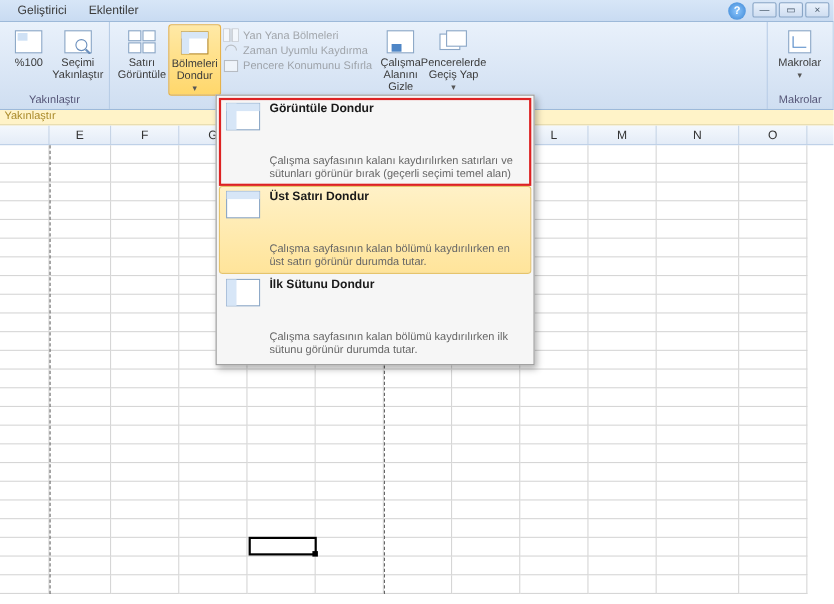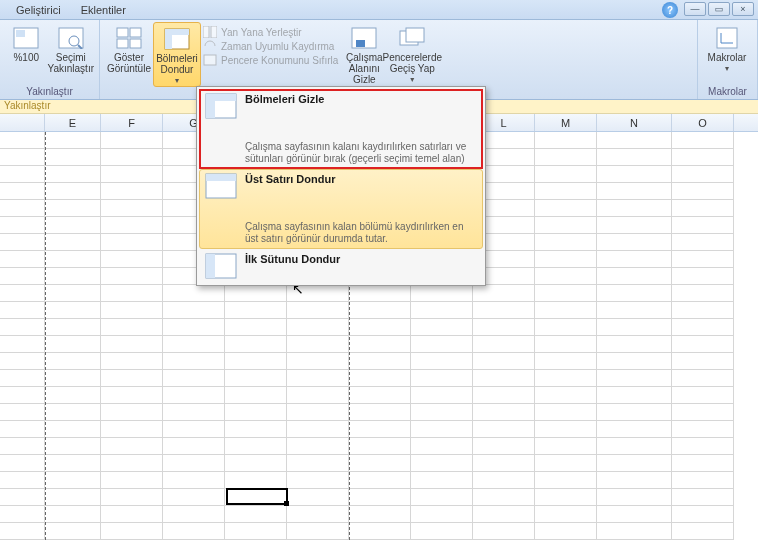--- a/index.html
+++ b/index.html
@@ -103,21 +103,21 @@
     <div class="group-body">
       <div class="big-btn">
         <div class="big-ico">
             <svg width="26" height="22">
               <rect x="1" y="1" width="11" height="9" fill="#fff" stroke="#8aa6c6"></rect>
               <rect x="14" y="1" width="11" height="9" fill="#fff" stroke="#8aa6c6"></rect>
               <rect x="1" y="12" width="11" height="9" fill="#fff" stroke="#8aa6c6"></rect>
               <rect x="14" y="12" width="11" height="9" fill="#fff" stroke="#8aa6c6"></rect>
             </svg>
           </div>
-        <span>Göster</span>
+        <span>Satırı</span>
         <span>Görüntüle</span>
       </div>
       <div class="big-btn orange drop-arrow">
         <div class="big-ico">
             <svg width="26" height="22">
               <rect x="1" y="1" width="24" height="20" fill="#fff" stroke="#b58b2e"></rect>
               <rect x="1" y="1" width="24" height="6" fill="#d7e6f7"></rect>
               <rect x="1" y="1" width="7" height="20" fill="#d7e6f7"></rect>
             </svg>
           </div>
@@ -127,21 +127,21 @@
 
 
       <div class="small-list" style="opacity:.55">
         <div class="small-item">
             <span class="small-ico">
               <svg width="14" height="12">
                 <rect x="0" y="0" width="6" height="12" fill="#fff" stroke="#999"></rect>
                 <rect x="8" y="0" width="6" height="12" fill="#fff" stroke="#999"></rect>
               </svg>
             </span>
-            <span>Yan Yana Yerleştir</span>
+            <span>Yan Yana Bölmeleri</span>
           </div>
         <div class="small-item">
             <span class="small-ico">
               <svg width="14" height="12">
                 <path d="M2 6 a4 4 0 0 1 10 0" fill="none" stroke="#999"></path>
               </svg>
             </span>
             <span>Zaman Uyumlu Kaydırma</span>
           </div>
         <div class="small-item">
@@ -558,21 +558,21 @@
 <div class="panel">
   <div class="panel-item boxed">
     <div class="pi-ico">
         <svg width="32" height="26">
           <rect x="1" y="1" width="30" height="24" fill="#fff" stroke="#8aa6c6"></rect>
           <rect x="1" y="1" width="30" height="7" fill="#d7e6f7"></rect>
           <rect x="1" y="1" width="9" height="24" fill="#d7e6f7"></rect>
         </svg>
       </div>
     <div class="pi-body">
-      <div class="pi-title">Bölmeleri Gizle</div>
+      <div class="pi-title">Görüntüle Dondur</div>
       <div class="pi-desc">Çalışma sayfasının kalanı kaydırılırken satırları ve sütunları görünür bırak (geçerli seçimi temel alan)</div>
     </div>
   </div>
   <div class="panel-item hover">
     <div class="pi-ico">
         <svg width="32" height="26">
           <rect x="1" y="1" width="30" height="24" fill="#fff" stroke="#8aa6c6"></rect>
           <rect x="1" y="1" width="30" height="7" fill="#d7e6f7"></rect>
         </svg>
       </div>
@@ -583,15 +583,16 @@
   </div>
   <div class="panel-item">
     <div class="pi-ico">
         <svg width="32" height="26">
           <rect x="1" y="1" width="30" height="24" fill="#fff" stroke="#8aa6c6"></rect>
           <rect x="1" y="1" width="9" height="24" fill="#d7e6f7"></rect>
         </svg>
       </div>
     <div class="pi-body">
       <div class="pi-title">İlk Sütunu Dondur</div>
+      <div class="pi-desc">Çalışma sayfasının kalan bölümü kaydırılırken ilk sütunu görünür durumda tutar.</div>
     </div>
   </div>
 </div>
 
 </body></html>

